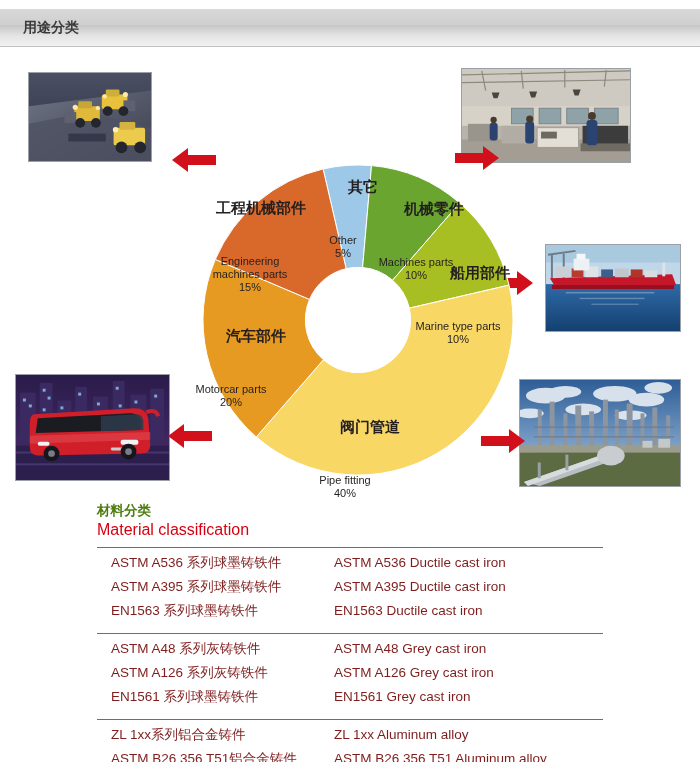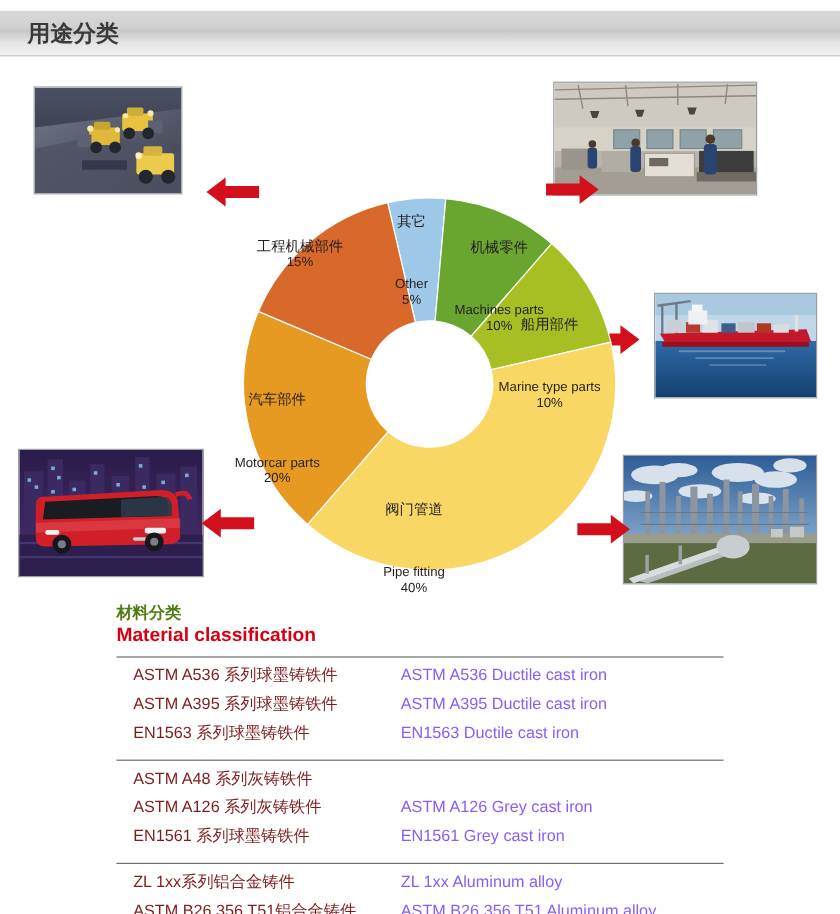--- a/index.html
+++ b/index.html
@@ -17,21 +17,21 @@
   }
   .header-inner{
     position:absolute;left:14px;top:9px;width:672px;height:37px;
     display:flex;align-items:center;
   }
   .hdr-en{
     color:#d60012;font-weight:bold;font-size:19px;letter-spacing:-0.2px;
     white-space:nowrap;
   }
   .hdr-cn{
-    color:#3a3a3a;font-weight:bold;font-size:19px;margin-left:9px;white-space:nowrap;
+    color:#3a3a3a;font-weight:bold;font-size:14px;margin-left:9px;white-space:nowrap;
   }
 
   
   .photo{position:absolute;border:1px solid #9aa0a6;box-sizing:border-box;overflow:hidden;}
   .photo svg{display:block;width:100%;height:100%;}
 
   #photo-construction{left:28px;top:72px;width:124px;height:90px;}
   #photo-workshop{left:461px;top:68px;width:170px;height:95px;}
   #photo-ship{left:545px;top:244px;width:136px;height:88px;}
   #photo-refinery{left:519px;top:379px;width:162px;height:108px;}
@@ -47,41 +47,41 @@
   #arrow-bus{left:168px;top:423px;}
 
   
   #donut-chart{position:absolute;left:198px;top:160px;width:320px;height:320px;}
   #donut-chart svg{display:block;}
 
   .seg-label{
     position:absolute;text-align:center;line-height:1.16;
     color:#231f20;pointer-events:none;
   }
-  .seg-cn{font-size:12px;font-weight:normal;display:block;}
+  .seg-cn{font-size:15px;font-weight:bold;display:block;text-align:right;}
   .seg-en{font-size:11px;display:block;margin-top:39px;}
   .seg-pc{font-size:11px;display:block;}
 
   #label-other{left:308px;top:178px;width:70px;}
   #label-machines{left:368px;top:200px;width:96px;}
   #label-marine{left:406px;top:264px;width:104px;}
   #label-pipe{left:290px;top:418px;width:110px;}
   #label-motorcar{left:176px;top:327px;width:110px;}
   #label-engineering{left:194px;top:199px;width:112px;}
 
   
   #material-section{position:absolute;left:97px;top:503px;width:506px;}
   .mat-title-cn{font-size:13.5px;font-weight:bold;color:#4d7c0f;line-height:1.22;}
-  .mat-title-en{font-size:16px;font-weight:bold;color:#d60012;line-height:1.22;margin-top:1px;}
+  .mat-title-en{font-size:16px;font-weight:normal;color:#d60012;line-height:1.22;margin-top:1px;}
 
   .mat-table{margin-top:7px;border-top:1.6px solid #6f6f6f;}
   .mat-group{border-bottom:1.6px solid #6f6f6f;padding:6px 0 7px 0;}
   .mat-row{display:flex;align-items:baseline;height:24px;}
   .mat-cn{width:237px;padding-left:14px;box-sizing:border-box;font-size:13.5px;color:#7f1d1d;white-space:nowrap;}
-  .mat-en{flex:1;font-size:13.5px;color:#8b5cf6;white-space:nowrap;}
+  .mat-en{flex:1;font-size:13.5px;color:#7f1d1d;white-space:nowrap;}
 </style>
 </head>
 <body>
 
 <div class="header-band"></div>
 <div class="header-inner">
   <span class="hdr-cn">用途分类</span>
 </div>
 
 <div class="photo" id="photo-construction">
@@ -394,20 +394,21 @@
   <span class="seg-en">Pipe fitting</span>
   <span class="seg-pc">40%</span>
 </div>
 <div class="seg-label" id="label-motorcar">
   <span class="seg-cn">汽车部件</span>
   <span class="seg-en">Motorcar parts</span>
   <span class="seg-pc">20%</span>
 </div>
 <div class="seg-label" id="label-engineering">
   <span class="seg-cn">工程机械部件</span>
+  <span class="seg-en">Engineering<br>machines parts</span>
   <span class="seg-pc">15%</span>
 </div>
 
 <div id="material-section">
   <div class="mat-title-cn">材料分类</div>
   <div class="mat-title-en">Material classification</div>
   <div class="mat-table" id="material-table">
       <div class="mat-group">
         <div class="mat-row">
           <div class="mat-cn">ASTM A536 系列球墨铸铁件</div>
@@ -418,20 +419,21 @@
           <div class="mat-en">ASTM A395 Ductile cast iron</div>
         </div>
         <div class="mat-row">
           <div class="mat-cn">EN1563  系列球墨铸铁件</div>
           <div class="mat-en">EN1563  Ductile cast iron</div>
         </div>
       </div>
       <div class="mat-group">
         <div class="mat-row">
           <div class="mat-cn">ASTM A48  系列灰铸铁件</div>
+          <div class="mat-en">ASTM A48 Grey cast iron</div>
         </div>
         <div class="mat-row">
           <div class="mat-cn">ASTM A126  系列灰铸铁件</div>
           <div class="mat-en">ASTM A126 Grey cast iron</div>
         </div>
         <div class="mat-row">
           <div class="mat-cn">EN1561  系列球墨铸铁件</div>
           <div class="mat-en">EN1561 Grey cast iron</div>
         </div>
       </div>

